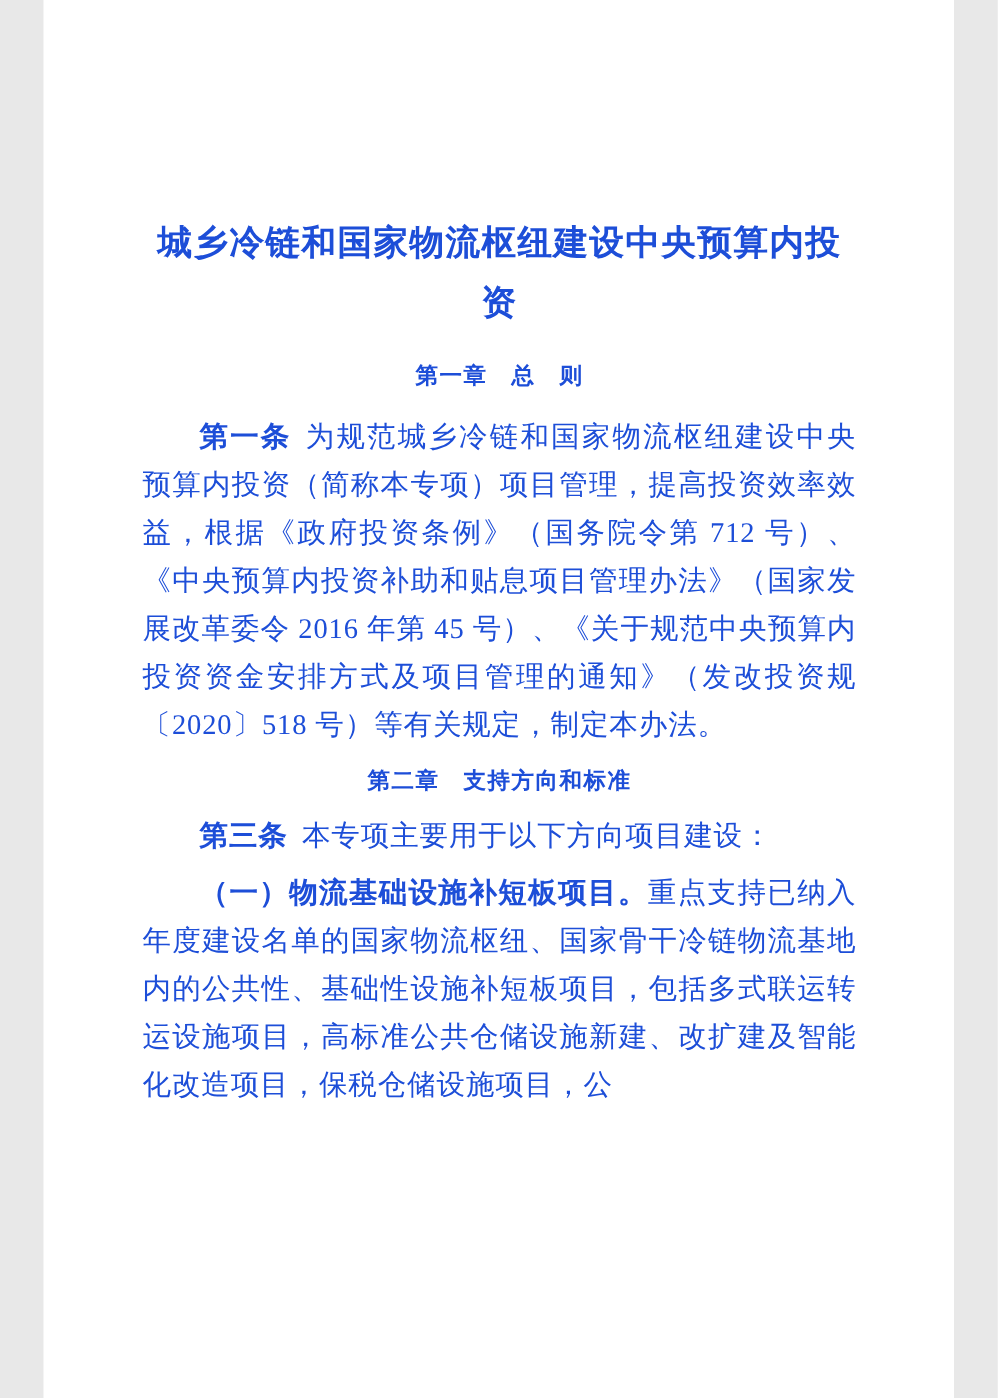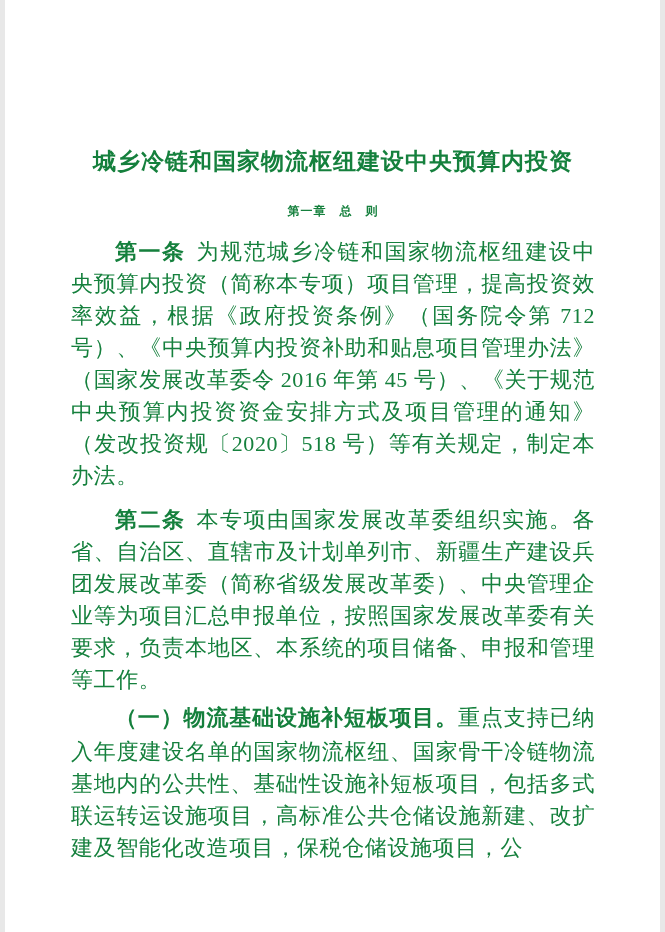--- a/index.html
+++ b/index.html
@@ -2,56 +2,56 @@
 <html><head>
 <meta charset="utf-8">
 <style>
   html, body {
     margin: 0;
     padding: 0;
     background: #e8e8e8;
   }
   .page {
     position: relative;
-    width: 655px;
+    width: 607px;
     height: 932px;
     margin: 0 auto;
     background: #ffffff;
     box-sizing: border-box;
     padding: 142px 65px 12px 66px;
-    color: #15803d;
+    color: #1d4ed8;
     font-family: "Liberation Serif", "DejaVu Serif", serif;
     overflow: hidden;
   }
   .doc-title {
     margin: 0;
     text-align: center;
     font-size: 23px;
     font-weight: bold;
     line-height: 40px;
     letter-spacing: 1px;
   }
   .doc-title .title-line {
     display: block;
   }
   .chapter-heading {
     margin: 16px 0 0 0;
     text-align: center;
-    font-size: 12px;
+    font-size: 15px;
     font-weight: bold;
     line-height: 26px;
     letter-spacing: 1px;
     font-family: "Liberation Sans", "DejaVu Sans", sans-serif;
   }
   .chapter-heading.second {
     margin-top: 8px;
   }
   .para {
     margin: 12px 0 0 0;
-    font-size: 22px;
+    font-size: 19px;
     line-height: 32px;
     letter-spacing: 0.6px;
     text-align: justify;
     text-justify: inter-ideograph;
     text-indent: 2em;
   }
   .para.tight {
     margin-top: 8px;
   }
   .para.item {
@@ -75,23 +75,24 @@
   <h1 class="doc-title">
     <span class="title-line">城乡冷链和国家物流枢纽建设中央预算内投资</span>
   </h1>
 
   <h2 class="chapter-heading">第一章　总　则</h2>
 
   <p class="para">
     <span class="article-label">第一条</span><span>为规范城乡冷链和国家物流枢纽建设中央预算内投资（简称本专项）项目管理，提高投资效率效益，根据《政府投资条例》（国务院令第 712 号）、《中央预算内投资补助和贴息项目管理办法》（国家发展改革委令 2016 年第 45 号）、《关于规范中央预算内投资资金安排方式及项目管理的通知》（发改投资规〔2020〕518 号）等有关规定，制定本办法。</span>
   </p>
 
-  <p class="para">
-    <span class="article-label">第二条</span><span>本专项由国家发展改革委组织实施。各省、自治区、直辖市及计划单列市、新疆生产建设兵团发展改革委（简称省级发展改革委）、中央管理企业等为项目汇总申报单位，按照国家发展改革委有关要求，负责本地区、本系统的项目储备、申报和管理等工作。</span>
+
+  <h2 class="chapter-heading second">第二章　支持方向和标准</h2>
+
+  <p class="para tight">
+    <span class="article-label">第三条</span><span>本专项主要用于以下方向项目建设：</span>
   </p>
-
-
 
   <p class="para item">
     <span class="article-label no-gap">（一）物流基础设施补短板项目。</span><span>重点支持已纳入年度建设名单的国家物流枢纽、国家骨干冷链物流基地内的公共性、基础性设施补短板项目，包括多式联运转运设施项目，高标准公共仓储设施新建、改扩建及智能化改造项目，保税仓储设施项目，公</span>
   </p>
 
 </div>
 
 </body></html>

